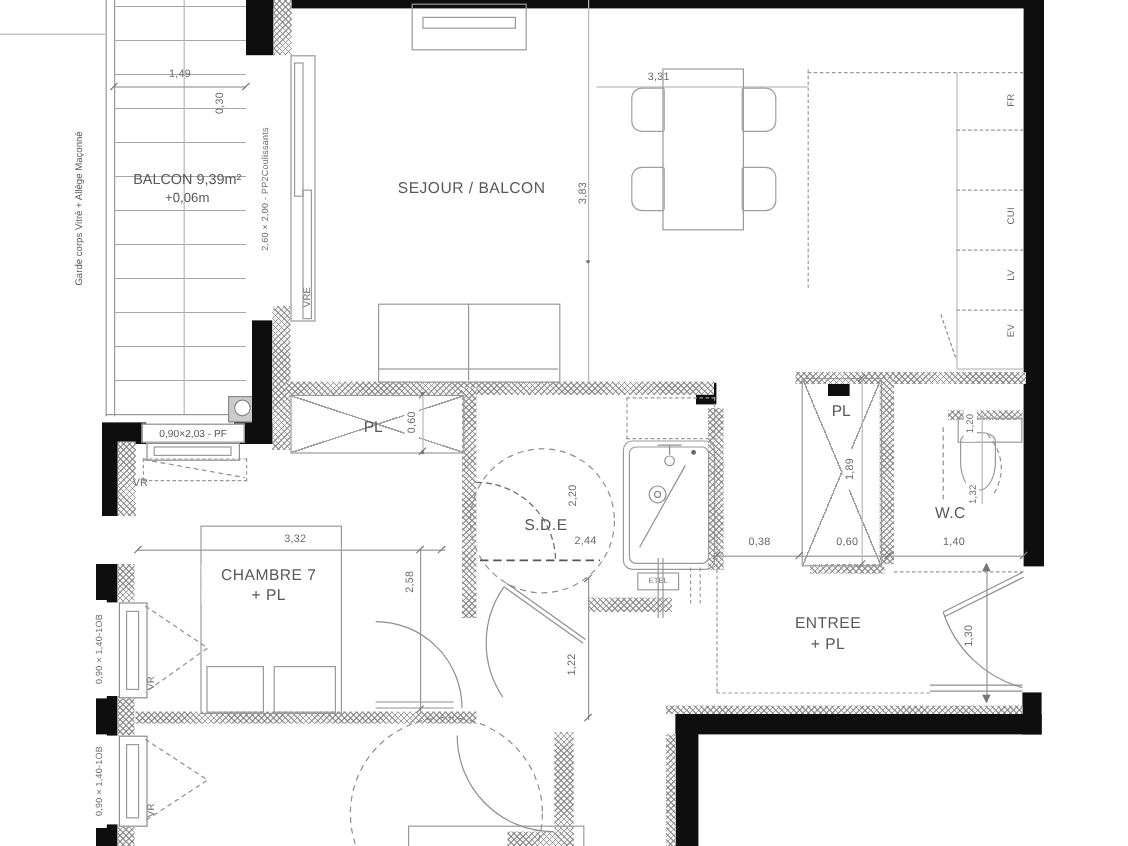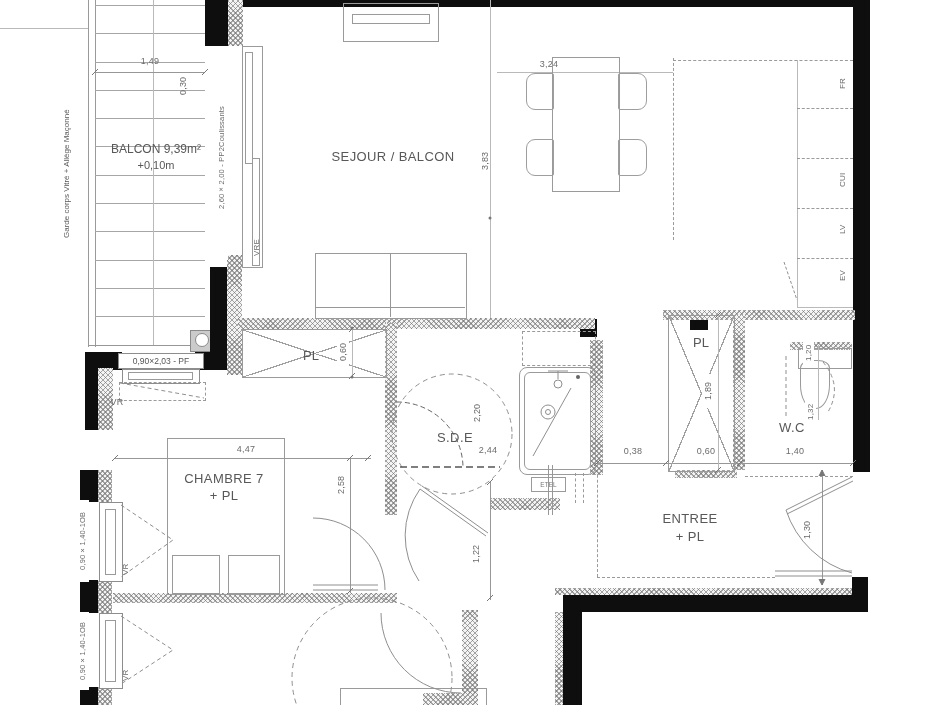--- a/index.html
+++ b/index.html
@@ -42,21 +42,21 @@
   <div class="abs rail" style="left:88px;top:0;width:6px;height:347px"></div>
   <div class="abs deck" style="left:95px;top:5px;width:110px;height:341px"></div>
   <div class="abs lnl" style="left:153px;top:0;width:1px;height:345px"></div>
   <div class="abs ln" style="left:88px;top:345px;width:118px;height:1px"></div>
   <div class="abs lnl" style="left:0;top:28px;width:88px;height:1px"></div>
   <div class="abs ln" style="left:95px;top:72px;width:110px;height:1px"></div>
   <div class="abs t v ctr small" style="left:58px;top:2px;width:16px;height:344px">Garde corps Vitré + Allège Maçonné</div>
   <div class="abs d ctr" style="left:128px;top:55px;width:44px;height:12px">1,49</div>
   <div class="abs d v ctr" style="left:176px;top:70px;width:13px;height:32px">0,30</div>
   <div class="abs t ctr" style="left:100px;top:141px;width:112px;height:15px;font-size:12px">BALCON 9,39m²</div>
-  <div class="abs t ctr" style="left:100px;top:158px;width:112px;height:14px;font-size:11px">+0,10m</div>
+  <div class="abs t ctr" style="left:100px;top:158px;width:112px;height:14px;font-size:11px">+0,06m</div>
   <div class="abs" style="left:190px;top:330px;width:22px;height:20px;background:#cbcbcb;border:1px solid #8a8a8a"></div>
   <div class="abs" style="left:195px;top:333px;width:12px;height:12px;background:#fff;border:1px solid #8a8a8a;border-radius:50%"></div>
 
   <div class="abs w" style="left:205px;top:0;width:665px;height:7px"></div>
   <div class="abs w" style="left:205px;top:0;width:23px;height:46px"></div>
   <div class="abs w" style="left:853px;top:0;width:17px;height:472px"></div>
   <div class="abs w" style="left:210px;top:267px;width:17px;height:101px"></div>
   <div class="abs w" style="left:85px;top:352px;width:37px;height:18px"></div>
   <div class="abs w" style="left:195px;top:352px;width:33px;height:18px"></div>
   <div class="abs w" style="left:85px;top:363px;width:25px;height:67px"></div>
@@ -88,21 +88,21 @@
   <div class="abs h" style="left:790px;top:342px;width:62px;height:8px"></div>
   <div class="abs h" style="left:555px;top:588px;width:297px;height:7px"></div>
   <div class="abs h" style="left:555px;top:612px;width:8px;height:93px"></div>
 
   <div class="abs lnl" style="left:490px;top:0;width:1px;height:318px"></div>
   <div class="abs boxt" style="left:343px;top:3px;width:94px;height:37px"></div>
   <div class="abs boxt" style="left:352px;top:14px;width:76px;height:8px"></div>
   <div class="abs t ctr room" style="left:318px;top:148px;width:150px;height:16px">SEJOUR / BALCON</div>
   <div class="abs d v ctr" style="left:479px;top:144px;width:12px;height:34px">3,83</div>
   <div class="abs lnl" style="left:497px;top:72px;width:176px;height:1px"></div>
-  <div class="abs d ctr" style="left:530px;top:58px;width:38px;height:12px">3,24</div>
+  <div class="abs d ctr" style="left:530px;top:58px;width:38px;height:12px">3,31</div>
 
   <div class="abs boxt" style="left:552px;top:57px;width:66px;height:133px"></div>
   <div class="abs chair-l" style="left:526px;top:73px;width:26px;height:35px"></div>
   <div class="abs chair-l" style="left:526px;top:139px;width:26px;height:35px"></div>
   <div class="abs chair-r" style="left:618px;top:73px;width:27px;height:35px"></div>
   <div class="abs chair-r" style="left:618px;top:139px;width:27px;height:35px"></div>
 
   <div class="abs boxt" style="left:315px;top:253px;width:150px;height:64px"></div>
   <div class="abs ln" style="left:390px;top:253px;width:1px;height:64px"></div>
   <div class="abs ln" style="left:315px;top:307px;width:150px;height:1px"></div>
@@ -131,21 +131,21 @@
   <div class="abs t ctr" style="left:296px;top:347px;width:30px;height:16px;font-size:13px">PL</div>
   <div class="abs d v ctr wbg" style="left:337px;top:335px;width:12px;height:34px">0,60</div>
 
   <div class="abs boxw ctr" style="left:118px;top:353px;width:84px;height:14px;font-size:8.5px;color:#555">0,90×2,03 - PF</div>
   <div class="abs boxw" style="left:122px;top:369px;width:76px;height:13px"></div>
   <div class="abs boxt" style="left:128px;top:372px;width:63px;height:6px"></div>
   <div class="abs dashrect" style="left:119px;top:382px;width:85px;height:17px"></div>
   <div class="abs d ctr" style="left:104px;top:396px;width:26px;height:12px">VR</div>
 
   <div class="abs ln" style="left:115px;top:458px;width:256px;height:1px"></div>
-  <div class="abs d ctr wbg" style="left:226px;top:443px;width:40px;height:12px">4,47</div>
+  <div class="abs d ctr wbg" style="left:226px;top:443px;width:40px;height:12px">3,32</div>
   <div class="abs ln" style="left:350px;top:458px;width:1px;height:135px"></div>
   <div class="abs d v ctr wbg" style="left:335px;top:468px;width:12px;height:34px">2,58</div>
   <div class="abs boxt" style="left:167px;top:438px;width:116px;height:155px"></div>
   <div class="abs boxt" style="left:172px;top:555px;width:46px;height:37px"></div>
   <div class="abs boxt" style="left:228px;top:555px;width:50px;height:37px"></div>
   <div class="abs t ctr room wbg" style="left:168px;top:470px;width:112px;height:16px">CHAMBRE 7</div>
   <div class="abs t ctr room wbg" style="left:168px;top:488px;width:112px;height:15px">+ PL</div>
 
   <div class="abs boxw" style="left:99px;top:502px;width:22px;height:78px"></div>
   <div class="abs boxt" style="left:105px;top:509px;width:9px;height:64px"></div>

